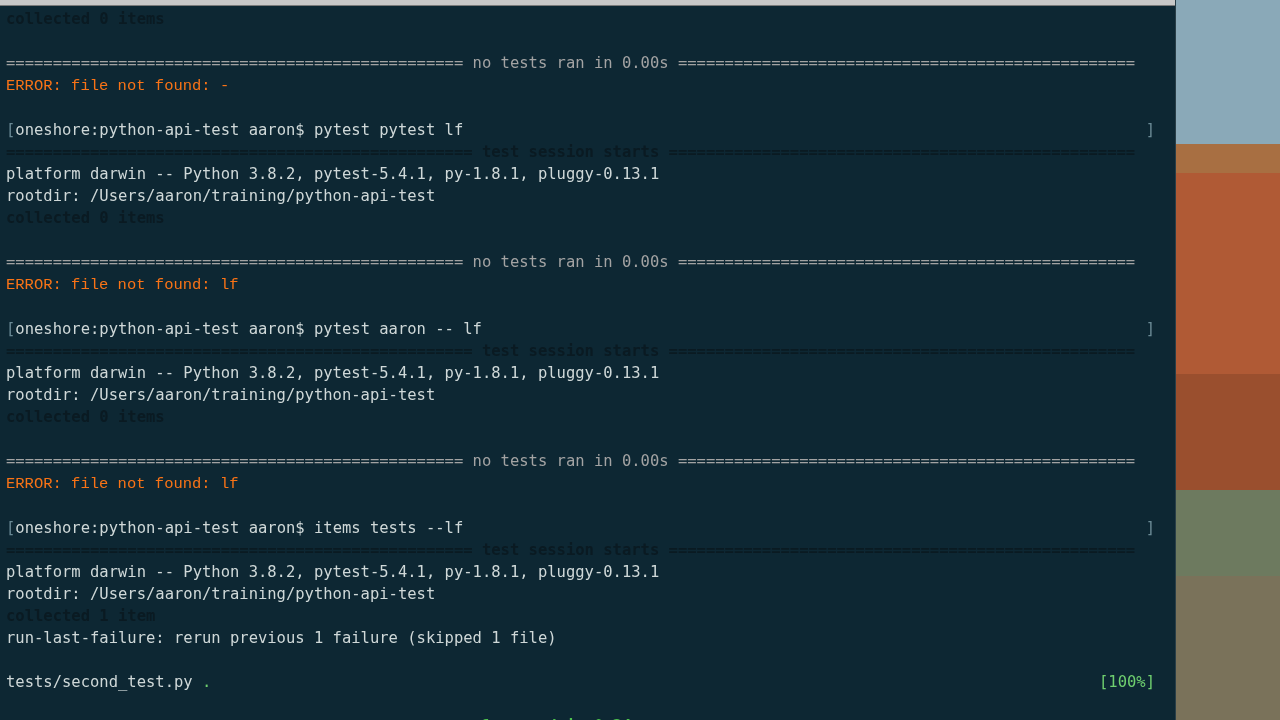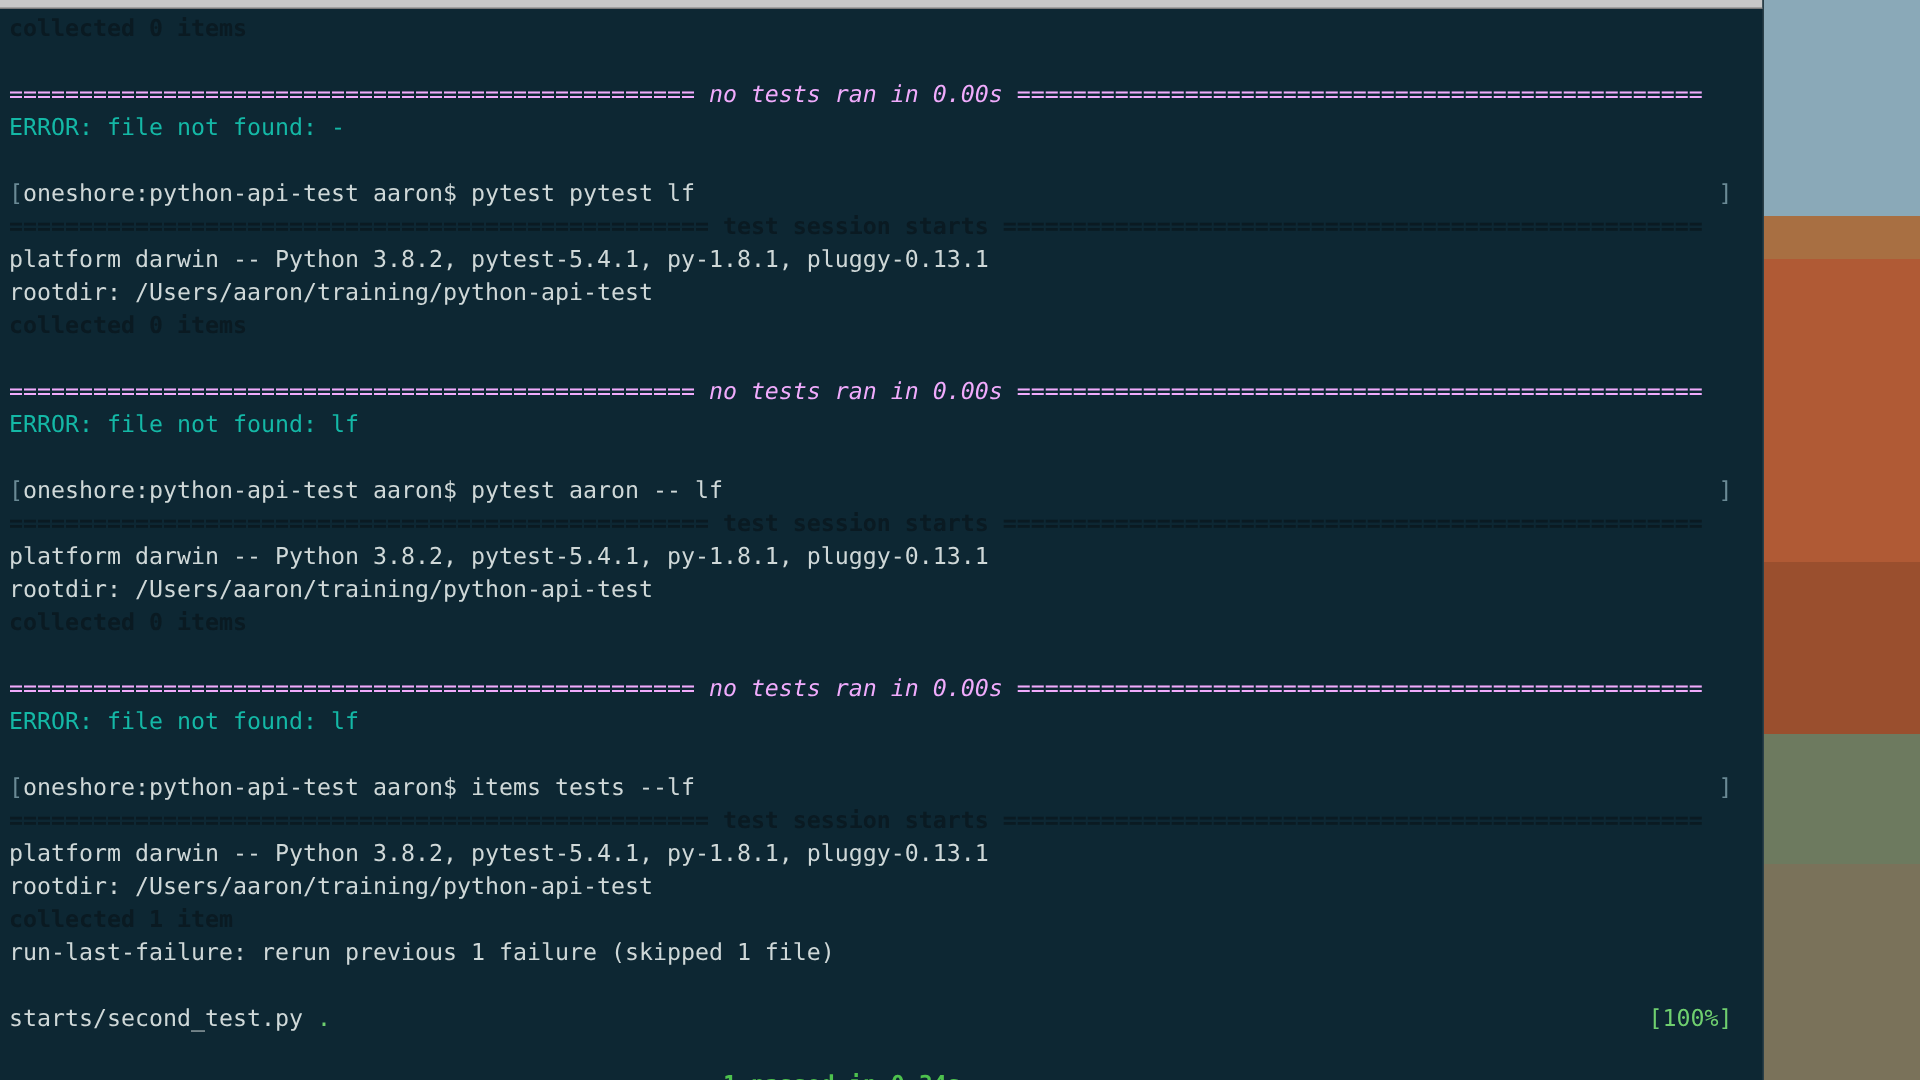--- a/index.html
+++ b/index.html
@@ -35,23 +35,23 @@
     border-right: 1px solid #2a3f48;
   }
   .title-bar {
     height: 6px;
     background: #c8c8c8;
     margin: 0 -6px 2px -6px;
     border-bottom: 1px solid #7a7a7a;
   }
   .line { white-space: pre; }
   .shadow { color: #0a1a22; font-weight: bold; }
-  .yellow { color: #f0abfc; font-style: italic; }
+  .yellow { color: #a3a3a3; }
   .bold-dark { color: #0a1a22; font-weight: bold; }
-  .red { color: #14b8a6; }
+  .red { color: #f97316; font-family: Liberation Mono, monospace; }
   .green { color: #6fcf6f; }
   .greenb { color: #4ec24e; font-weight: bold; }
   .bracket { color: #6a8a95; }
   .right { float: right; padding-right: 14px; }
 </style>
 </head>
 <body>
 
 <div class="desktop-bg"></div>
 
@@ -84,16 +84,16 @@
   <div class="line"><span class="red">ERROR:</span><span class="red"> file not found: lf</span></div>
   <div class="line"> </div>
 
   <div class="line"><span class="bracket">[</span><span>oneshore:python-api-test aaron$ </span><span>items tests --lf</span><span class="right bracket">]</span></div>
   <div class="line bold-dark">================================================== test session starts ==================================================</div>
   <div class="line">platform darwin -- Python 3.8.2, pytest-5.4.1, py-1.8.1, pluggy-0.13.1</div>
   <div class="line">rootdir: /Users/aaron/training/python-api-test</div>
   <div class="line shadow">collected 1 item</div>
   <div class="line">run-last-failure: rerun previous 1 failure (skipped 1 file)</div>
   <div class="line"> </div>
-  <div class="line"><span>starts/second_test.py </span><span class="green">.</span><span class="right green">[100%]</span></div>
+  <div class="line"><span>tests/second_test.py </span><span class="green">.</span><span class="right green">[100%]</span></div>
   <div class="line"> </div>
   <div class="line greenb">================================================== 1 passed in 0.34s ===================================================</div>
 </div>
 
 </body></html>

